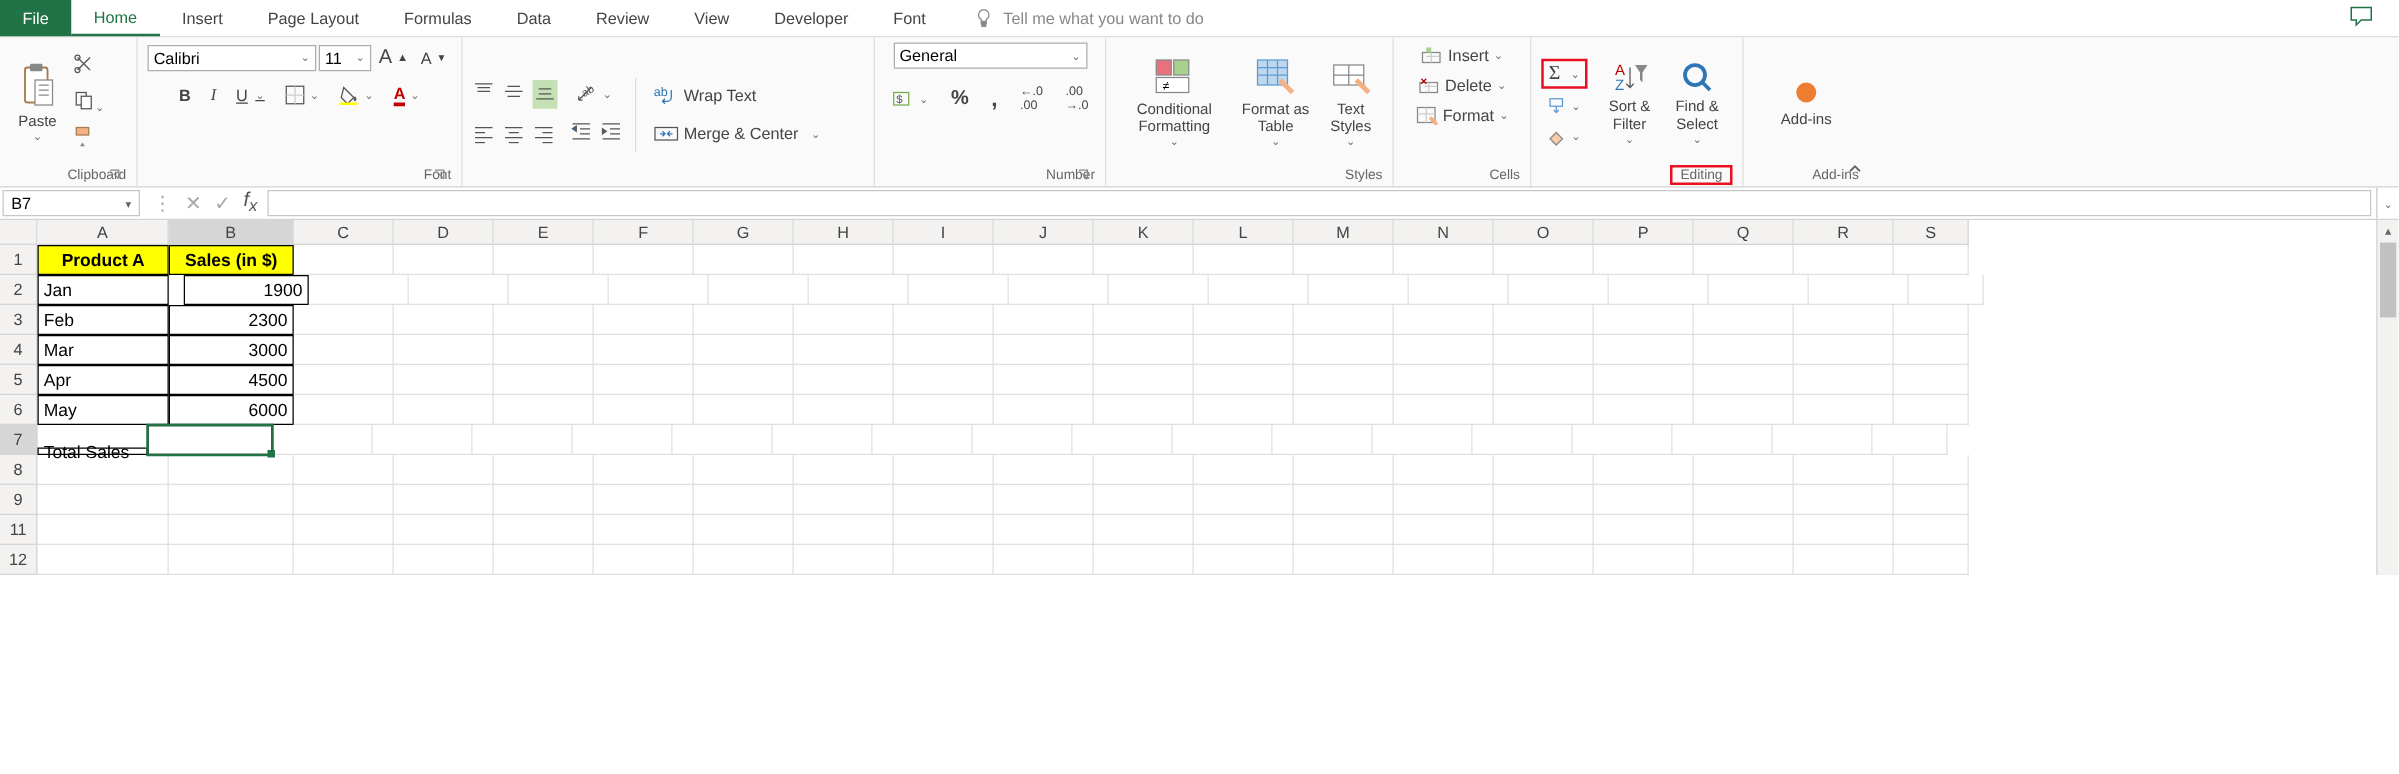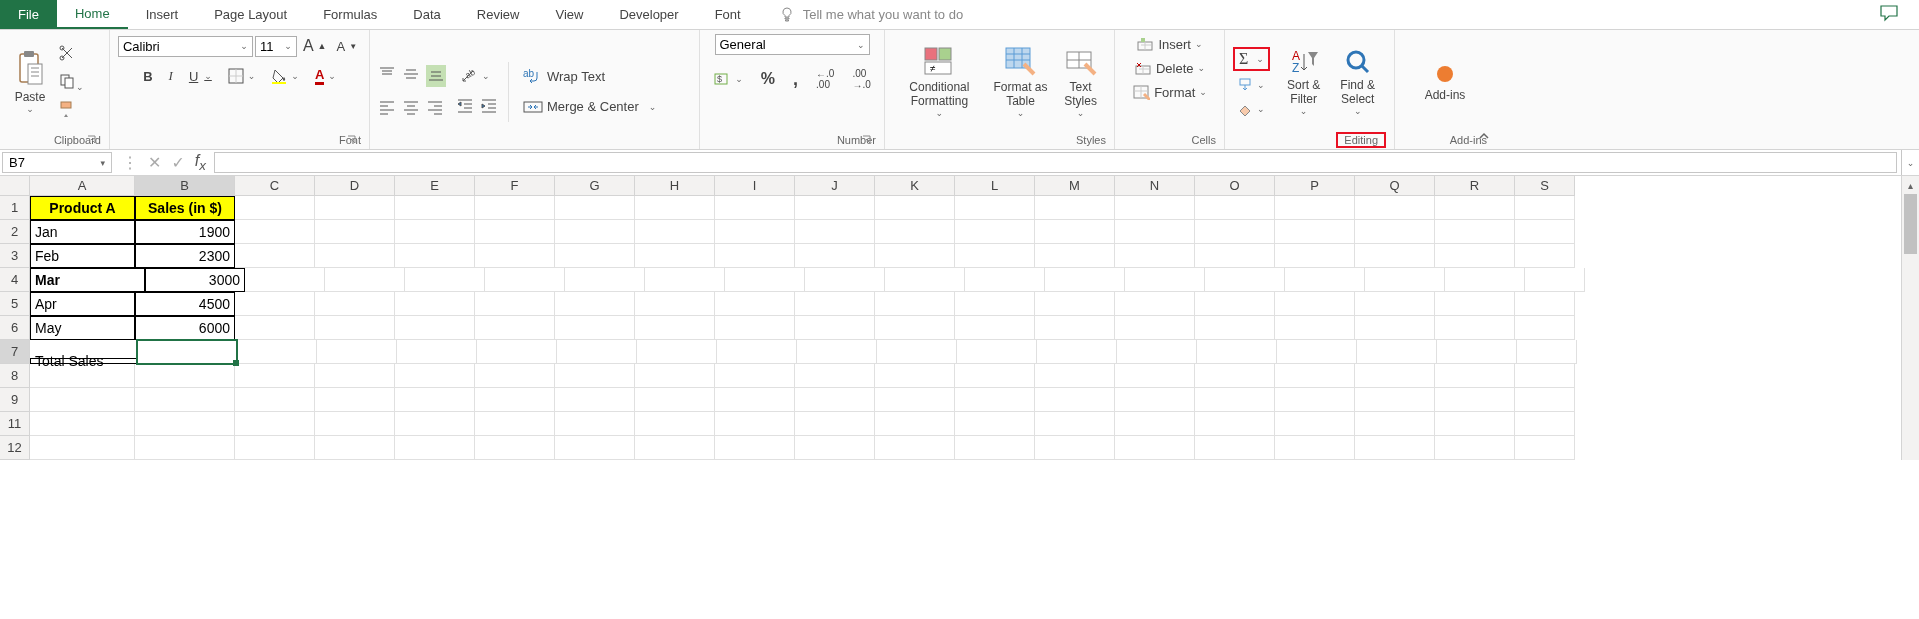--- a/index.html
+++ b/index.html
@@ -460,21 +460,21 @@
         <div class="cell" style="width: 80px;"></div>
         <div class="cell" style="width: 80px;"></div>
         <div class="cell" style="width: 80px;"></div>
         <div class="cell" style="width: 80px;"></div>
         <div class="cell" style="width: 80px;"></div>
         <div class="cell" style="width: 60px;"></div>
       </div>
       <div class="gridrow">
         <div class="rowhead">2</div>
         <div class="cell bord" style="width: 105px;">Jan</div>
-        <div class="cell bord right" style="width: 100px;">1900</div>
+        <div class="cell bord right" style="width: 100px; margin-left: 12px;">1900</div>
         <div class="cell" style="width: 80px;"></div>
         <div class="cell" style="width: 80px;"></div>
         <div class="cell" style="width: 80px;"></div>
         <div class="cell" style="width: 80px;"></div>
         <div class="cell" style="width: 80px;"></div>
         <div class="cell" style="width: 80px;"></div>
         <div class="cell" style="width: 80px;"></div>
         <div class="cell" style="width: 80px;"></div>
         <div class="cell" style="width: 80px;"></div>
         <div class="cell" style="width: 80px;"></div>
@@ -503,21 +503,21 @@
         <div class="cell" style="width: 80px;"></div>
         <div class="cell" style="width: 80px;"></div>
         <div class="cell" style="width: 80px;"></div>
         <div class="cell" style="width: 80px;"></div>
         <div class="cell" style="width: 80px;"></div>
         <div class="cell" style="width: 80px;"></div>
         <div class="cell" style="width: 60px;"></div>
       </div>
       <div class="gridrow">
         <div class="rowhead">4</div>
-        <div class="cell bord" style="width: 115px; font-weight: bold;">Mar</div>
+        <div class="cell bord" style="width: 105px;">Mar</div>
         <div class="cell bord right" style="width: 100px;">3000</div>
         <div class="cell" style="width: 80px;"></div>
         <div class="cell" style="width: 80px;"></div>
         <div class="cell" style="width: 80px;"></div>
         <div class="cell" style="width: 80px;"></div>
         <div class="cell" style="width: 80px;"></div>
         <div class="cell" style="width: 80px;"></div>
         <div class="cell" style="width: 80px;"></div>
         <div class="cell" style="width: 80px;"></div>
         <div class="cell" style="width: 80px;"></div>
@@ -569,21 +569,21 @@
         <div class="cell" style="width: 80px;"></div>
         <div class="cell" style="width: 80px;"></div>
         <div class="cell" style="width: 80px;"></div>
         <div class="cell" style="width: 80px;"></div>
         <div class="cell" style="width: 80px;"></div>
         <div class="cell" style="width: 80px;"></div>
         <div class="cell" style="width: 60px;"></div>
       </div>
       <div class="gridrow">
         <div class="rowhead sel">7</div>
-        <div class="cell bord" style="width: 107px; margin-top: 18px;">Total Sales</div>
+        <div class="cell bord" style="width: 88px; margin-top: 18px;">Total Sales</div>
         <div class="cell bord selected" style="width: 100px;">
           <div class="fillhandle"></div>
         </div>
         <div class="cell" style="width: 80px;"></div>
         <div class="cell" style="width: 80px;"></div>
         <div class="cell" style="width: 80px;"></div>
         <div class="cell" style="width: 80px;"></div>
         <div class="cell" style="width: 80px;"></div>
         <div class="cell" style="width: 80px;"></div>
         <div class="cell" style="width: 80px;"></div>

